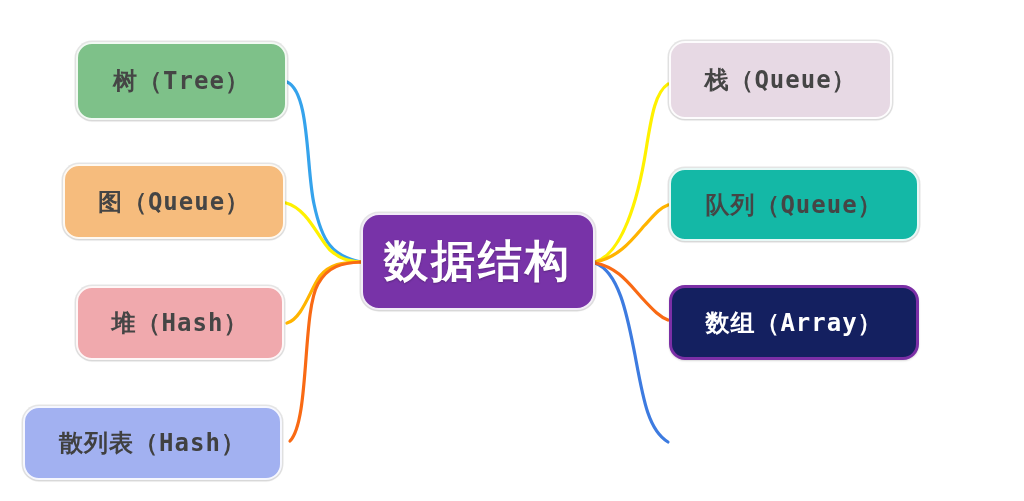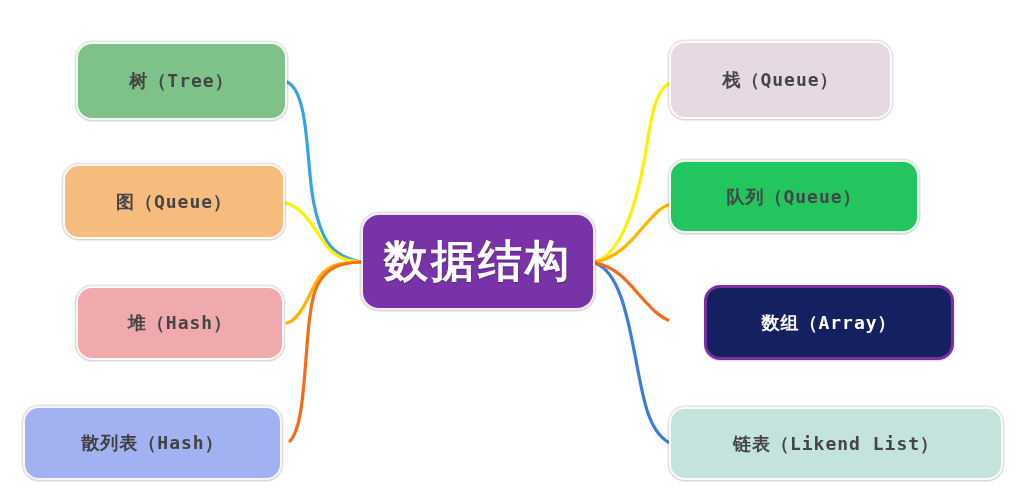--- a/index.html
+++ b/index.html
@@ -31,38 +31,38 @@
     position: absolute;
     z-index: 2;
     display: flex;
     align-items: center;
     justify-content: center;
     border-radius: 16px;
     box-sizing: border-box;
     border: 2px solid rgba(255,255,255,0.9);
     box-shadow: 0 0 0 1.5px rgba(0,0,0,0.10), 0 1px 2px rgba(0,0,0,0.08);
     font-weight: 700;
-    font-size: 18px;
+    font-size: 24px;
     letter-spacing: 1px;
     color: #454545;
     cursor: pointer;
     white-space: nowrap;
   }
   
   .node-tree        { left:  76px; top:  42px; width: 211px; height: 78px; background: #7EC189; }
   .node-graph       { left:  63px; top: 164px; width: 222px; height: 75px; background: #F6BC7D; }
   .node-heap        { left:  76px; top: 286px; width: 208px; height: 74px; background: #F0A9AD; }
   .node-hash        { left:  23px; top: 406px; width: 259px; height: 74px; background: #A2B1F1; color: #404040; }
   .node-center      { left: 361px; top: 213px; width: 234px; height: 97px; background: #7833A8; color: #ffffff;
                       font-size: 44px; border-radius: 18px; letter-spacing: 3px;
                       text-shadow: 0 1px 2px rgba(0,0,0,0.25); }
   .node-stack       { left: 669px; top:  41px; width: 223px; height: 78px; background: #E7D9E4; }
-  .node-queue       { left: 669px; top: 160px; width: 250px; height: 73px; background: #22c55e; text-align: center; }
+  .node-queue       { left: 669px; top: 168px; width: 250px; height: 73px; background: #14b8a6; text-align: center; }
   .node-array       { left: 669px; top: 285px; width: 250px; height: 75px; background: #142060; color: #ffffff;
-                      border: 3px solid #7B2FA6; box-shadow: 0 1px 2px rgba(0,0,0,0.15); margin-left: 35px; }
+                      border: 3px solid #7B2FA6; box-shadow: 0 1px 2px rgba(0,0,0,0.15); }
   .node-linked-list { left: 669px; top: 407px; width: 334px; height: 73px; background: #C3E3DC; }
 </style>
 </head>
 <body>
 
 <div class="canvas">
 
   <svg class="connectors" viewBox="0 0 1024 501" xmlns="http://www.w3.org/2000/svg">
 
     <path d="M 287 82 C 310 92, 306 168, 314 204 C 322 242, 332 256, 361 262" stroke="#35A3EC"></path>
@@ -95,17 +95,14 @@
 
   <div class="node node-stack">
     <span>栈（Queue）</span>
   </div>
   <div class="node node-queue">
     <span>队列（Queue）</span>
   </div>
   <div class="node node-array">
     <span>数组（Array）</span>
   </div>
-  <div class="node node-linked-list">
-    <span>链表（Likend List）</span>
-  </div>
 
 </div>
 
 </body></html>

